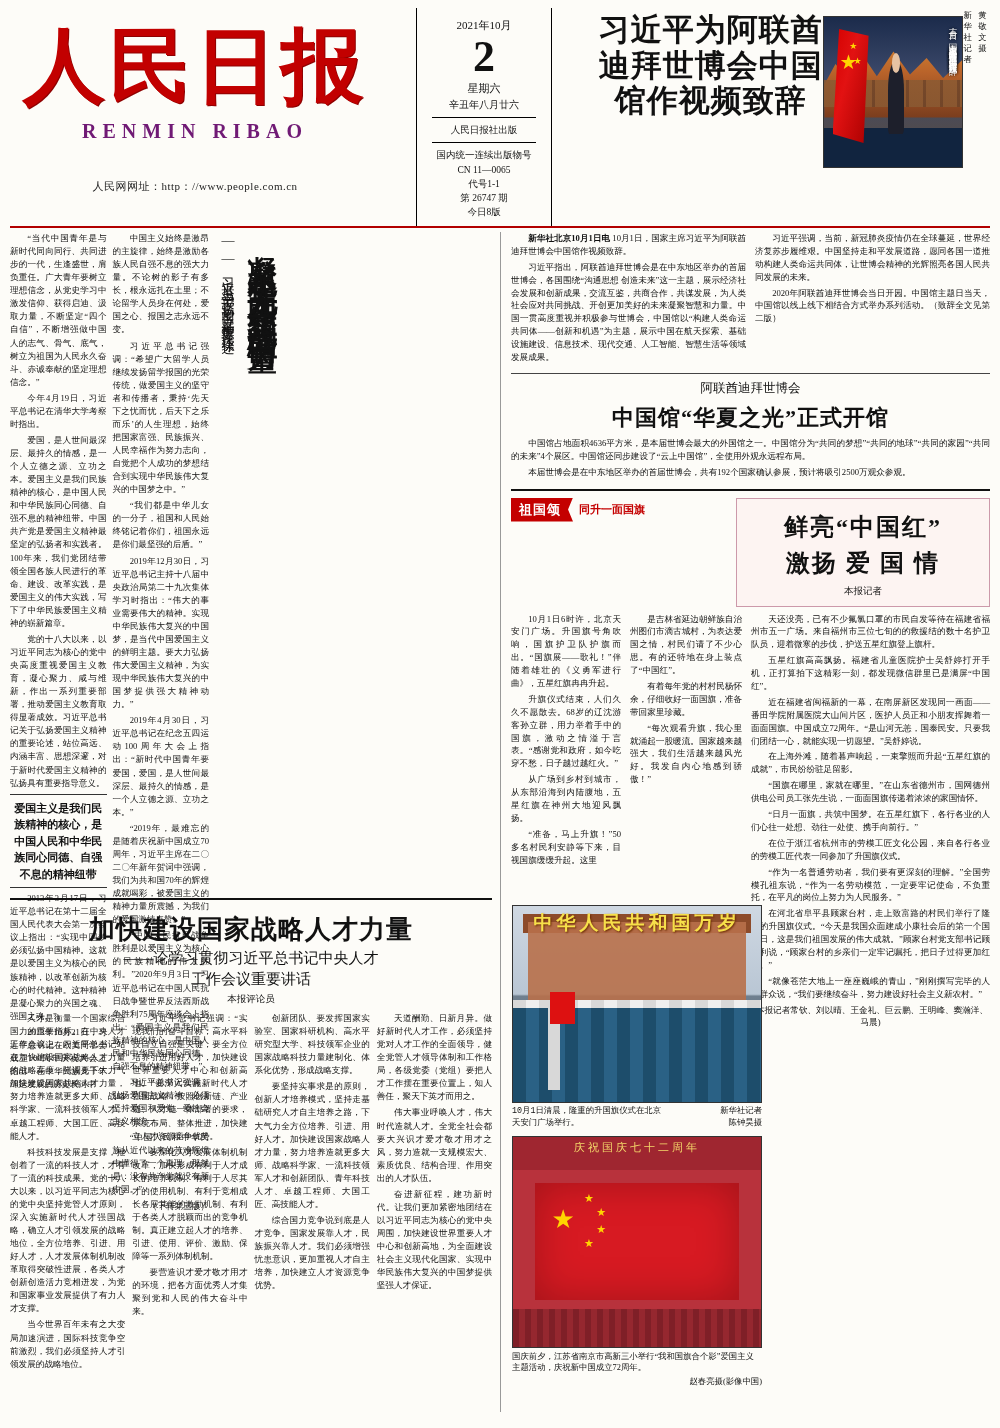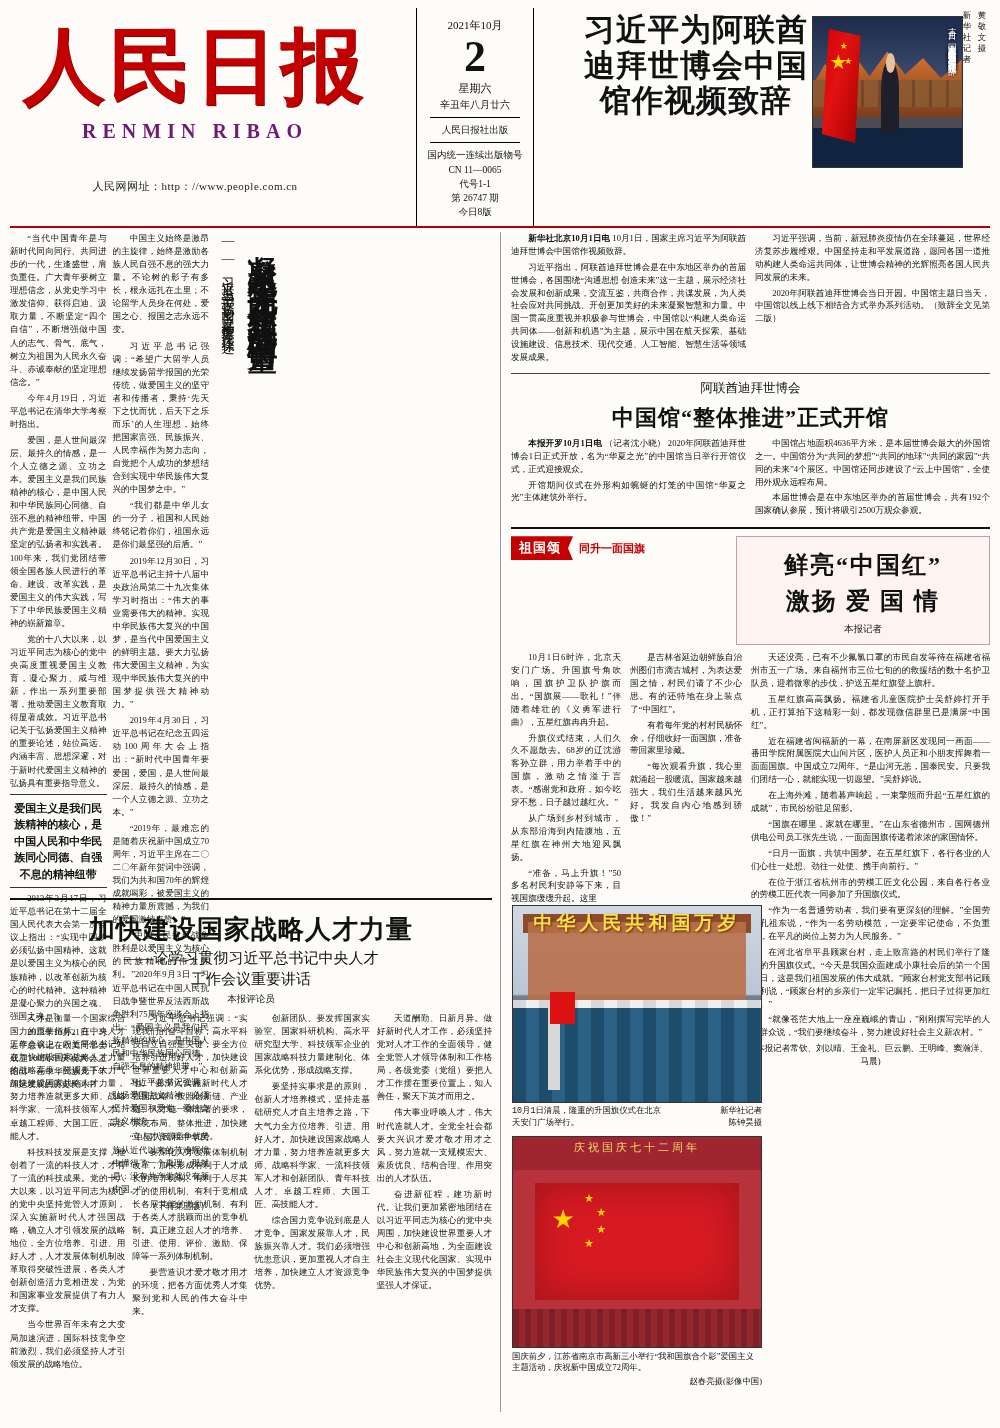--- a/index.html
+++ b/index.html
@@ -17,21 +17,21 @@
   .mast-left{width:370px;display:flex;flex-direction:column;align-items:center;justify-content:flex-start;}
   .mast-title{
     font-family:"Liberation Serif","DejaVu Serif",serif;
     font-size:82px;font-weight:bold;color:#c20000;letter-spacing:4px;
     margin-top:18px;line-height:1;
     text-shadow:1px 1px 0 #8e0000;
   }
   .mast-pinyin{font-size:20px;letter-spacing:6px;color:#701a75;margin-top:12px;font-weight:bold;}
   .mast-url{font-size:11px;color:#222;margin-top:36px;letter-spacing:0.5px;}
 
-  .mast-mid{width:118px;border-left:1px solid #000;border-right:1px solid #000;
+  .mast-mid{width:136px;border-left:1px solid #000;border-right:1px solid #000;
     display:flex;flex-direction:column;align-items:center;padding-top:6px;box-sizing:border-box;}
   .mast-mid .date{font-size:11px;margin-top:4px;}
   .mast-mid .big-day{font-size:44px;font-weight:bold;line-height:1;margin:2px 0 2px;}
   .mast-mid .wk{font-size:11px;}
   .mast-mid .lunar{font-size:10px;margin-top:2px;}
   .mast-mid .rule{width:78%;border-top:1px solid #000;margin:5px 0;}
   .mast-mid .line{font-size:9.5px;line-height:1.5;text-align:center;}
 
   .mast-right{flex:1;padding-left:10px;display:flex;flex-direction:row;}
   .headline-top{
@@ -279,30 +279,22 @@
         <div class="c rtxt">
           <p>习近平强调，当前，新冠肺炎疫情仍在全球蔓延，世界经济复苏步履维艰。中国坚持走和平发展道路，愿同各国一道推动构建人类命运共同体，让世博会精神的光辉照亮各国人民共同发展的未来。</p>
           <p>2020年阿联酋迪拜世博会当日开园。中国馆主题日当天，中国馆以线上线下相结合方式举办系列活动。（致辞全文见第二版）</p>
         </div>
       </div>
 
       <div class="rule-thin"></div>
 
       <div>
         <div class="hl2s">阿联酋迪拜世博会</div>
-        <div class="hl2">中国馆“整体推进”正式开馆</div>
+        <div class="hl2">中国馆“华夏之光”正式开馆</div>
         <div class="two" style="margin-top:4px;">
-          <div class="c rtxt">
-            <p>
-              <span class="b">本报开罗10月1日电</span>
-              <span>（记者沈小晓）</span>
-              <span>2020年阿联酋迪拜世博会1日正式开放，名为“华夏之光”的中国馆当日举行开馆仪式，正式迎接观众。</span>
-            </p>
-            <p>开馆期间仪式在外形构如蜿蜒的灯笼的中国馆“华夏之光”主体建筑外举行。</p>
-          </div>
           <div class="c rtxt">
             <p>中国馆占地面积4636平方米，是本届世博会最大的外国馆之一。中国馆分为“共同的梦想”“共同的地球”“共同的家园”“共同的未来”4个展区。中国馆还同步建设了“云上中国馆”，全使用外观永远程布局。</p>
             <p>本届世博会是在中东地区举办的首届世博会，共有192个国家确认参展，预计将吸引2500万观众参观。</p>
           </div>
         </div>
       </div>
 
       <div class="rule-thick"></div>
 
       <div style="display:flex;gap:10px;">

